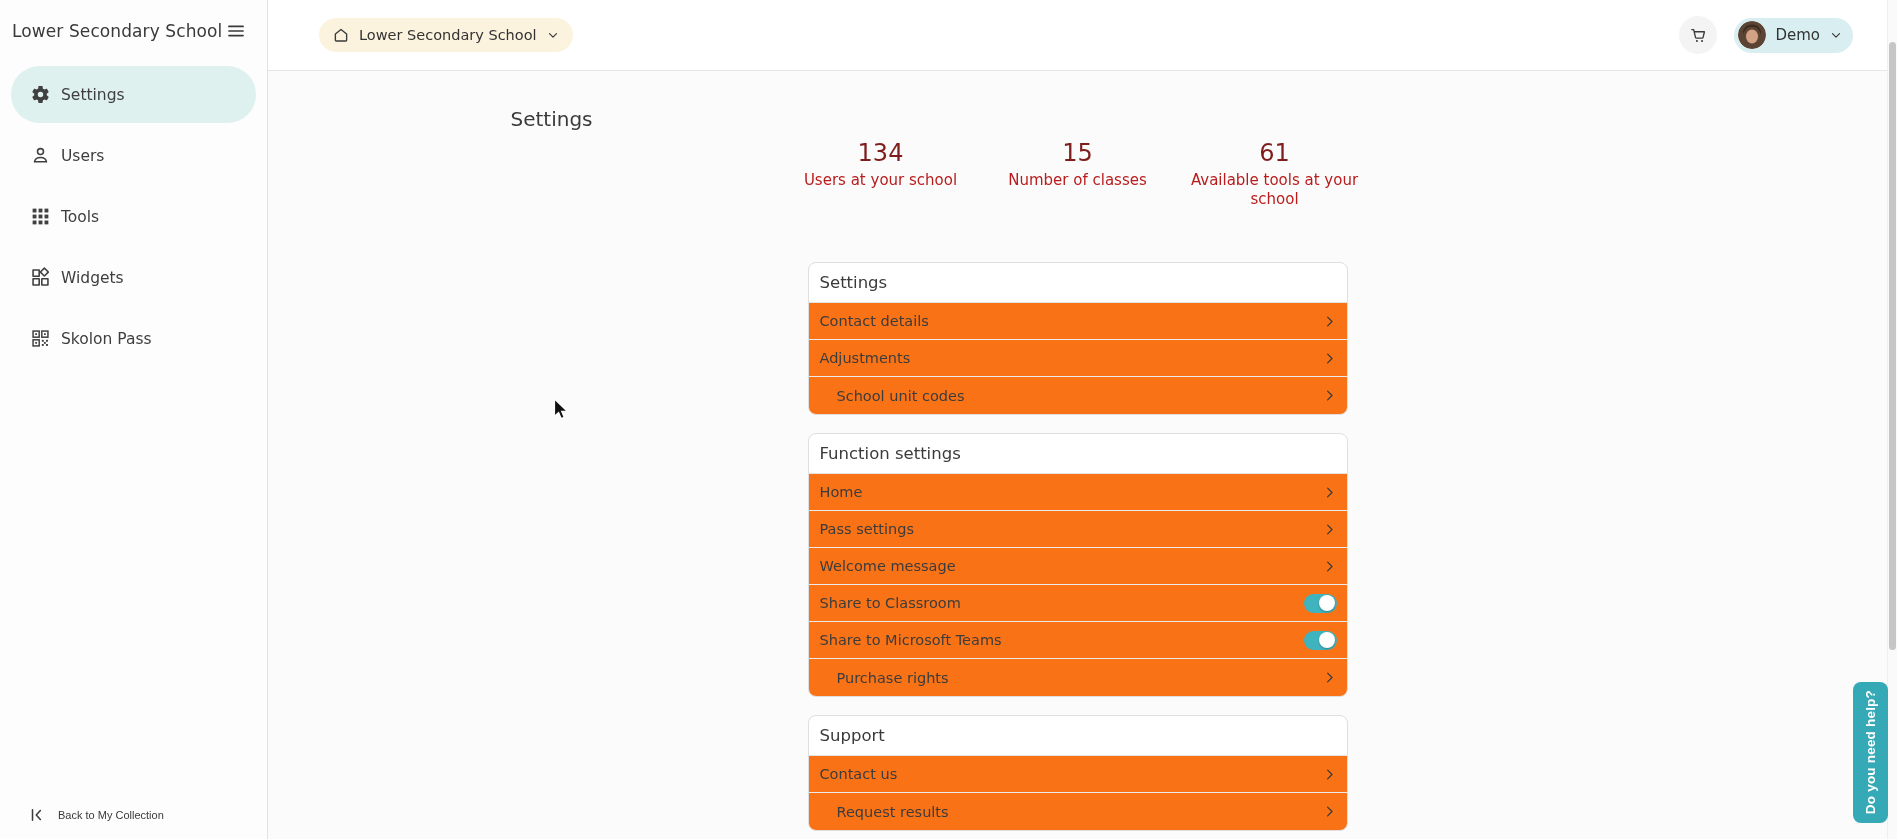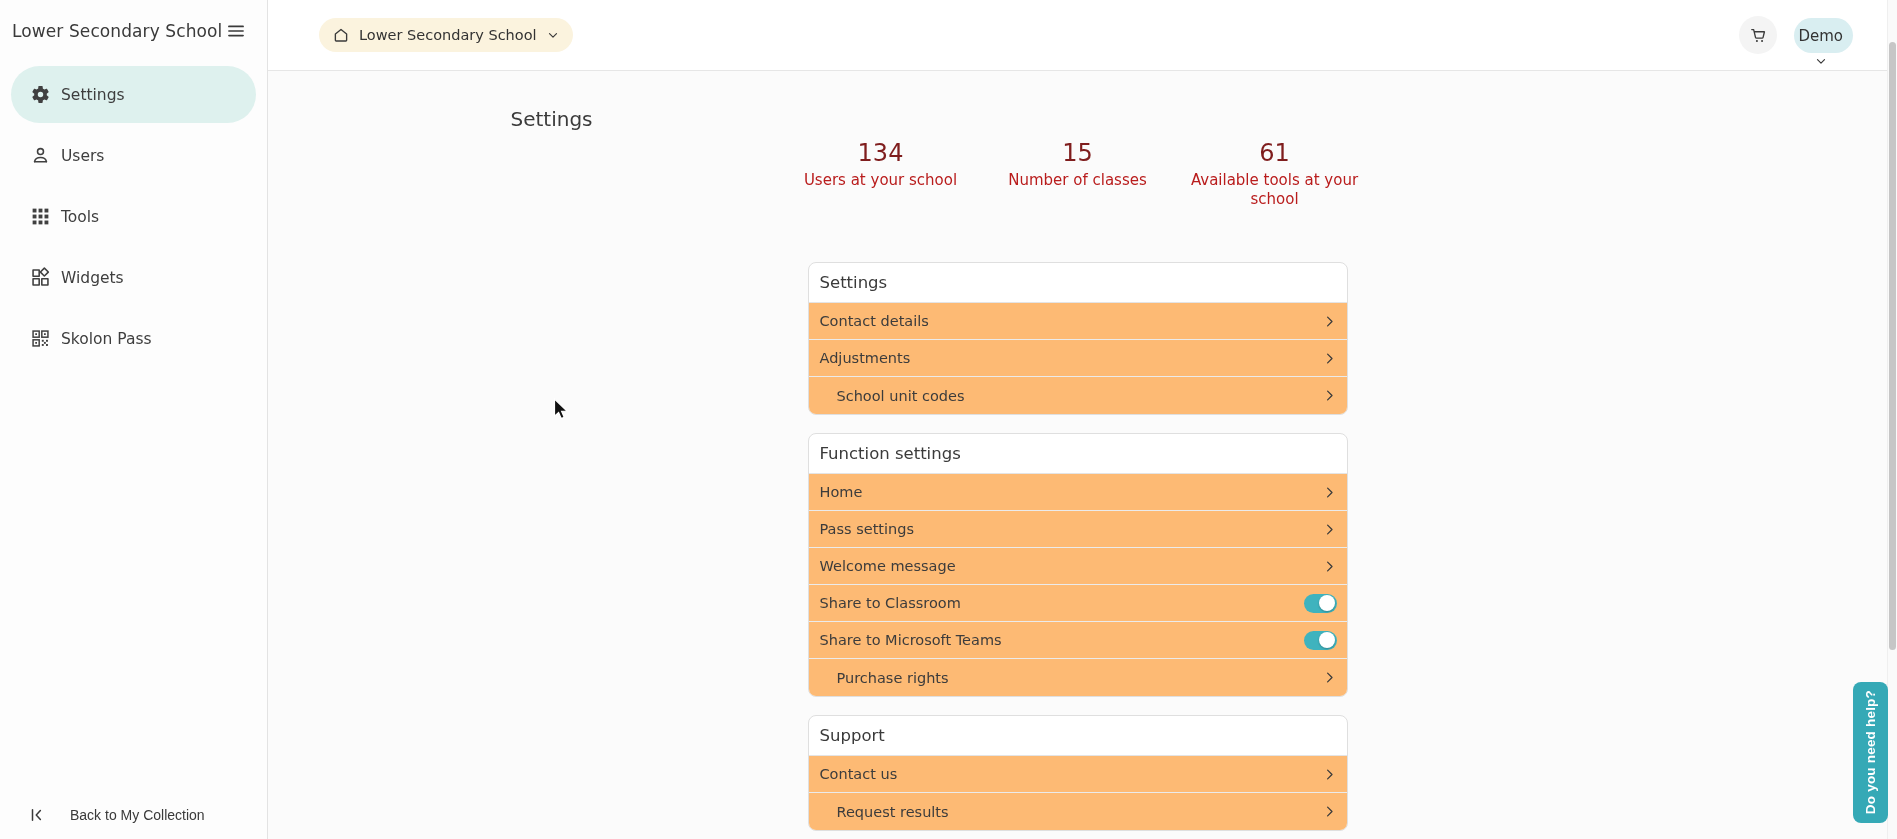--- a/index.html
+++ b/index.html
@@ -23,21 +23,21 @@
   .sidebar-nav { padding:4px 11px 0; }
   .nav-item {
     height:57px; border-radius:29px; display:flex; align-items:center;
     padding-left:18px; margin-bottom:4px; cursor:pointer;
   }
   .nav-item.active { background:#DEF1EE; }
   .nav-icon { width:22px; height:22px; display:flex; align-items:center; justify-content:center; flex:0 0 22px; }
   .nav-label { margin-left:10px; font-size:15.5px; color:#3E3E3E; }
   .sidebar-footer { margin-top:auto; padding:0 0 15px 28px; }
   .back-link { display:flex; align-items:center; background:none; border:none; cursor:pointer; }
-  .back-label { margin-left:24px; font-size:14px; color:#3A3A3A; }
+  .back-label { margin-left:12px; font-size:11px; color:#3A3A3A; }
   
   .topbar {
     position:absolute; left:268px; top:0; right:0; height:71px; background:#FFFFFF;
     border-bottom:1px solid #E6E6E6; display:flex; align-items:center;
     justify-content:space-between; padding:0 44px 0 51px; z-index:4;
   }
   .school-chip {
     height:34px; background:#FBF3DE; border:none; border-radius:17px;
     display:flex; align-items:center; gap:9px; padding:0 13px; cursor:pointer;
     font-family:inherit;
@@ -45,21 +45,20 @@
   .school-chip-label { font-size:14.5px; color:#333; }
   .topbar-right { display:flex; align-items:center; gap:17px; }
   .cart-btn {
     width:38px; height:38px; border-radius:50%; background:#F4F4F4; border:none;
     display:flex; align-items:center; justify-content:center; cursor:pointer;
   }
   .user-pill {
     height:35px; background:#D9EEF1; border:none; border-radius:18px;
     display:flex; align-items:center; gap:9px; padding:0 10px 0 4px; cursor:pointer;
     font-family:inherit;
-    flex-direction:column;
   }
   .avatar { width:28px; height:28px; border-radius:50%; overflow:hidden; display:block; }
   .user-name { font-size:15px; color:#333; }
   
   .main {
     position:absolute; left:268px; top:71px; right:10px; bottom:0;
     background:#FBFBFB; overflow:hidden;
   }
   .container { width:1134px; margin:0 auto; padding-top:36px; }
   .page-title { font-size:20px; font-weight:500; color:#3B3B3B; }
@@ -71,21 +70,21 @@
   .card {
     width:540px; margin:0 auto 18px; background:#FFFFFF;
     border:1px solid #DFDFDF; border-radius:8px; overflow:hidden;
   }
   .card-header {
     height:40px; display:flex; align-items:center; padding:0 11px;
     border-bottom:1px solid #E4E4E4; font-size:16.5px; color:#3A3A3A;
   }
   .row {
     height:37px; display:flex; align-items:center; justify-content:space-between;
-    padding:0 10px 0 11px; border-bottom:1px solid #EBEBEB; cursor:pointer; background:#fdba74;
+    padding:0 10px 0 11px; border-bottom:1px solid #EBEBEB; cursor:pointer; background:#f97316;
   }
   .row:last-child { border-bottom:none;padding-left:28px; }
   .row-label { font-size:14.5px; color:#3C3C3C; }
   .chev { display:flex; }
   .toggle {
     width:33px; height:19px; border-radius:10px; background:#3FB3BE; position:relative;
     cursor:pointer; flex:0 0 33px;
   }
   .toggle .knob {
     position:absolute; right:1.5px; top:1.5px; width:16px; height:16px;

